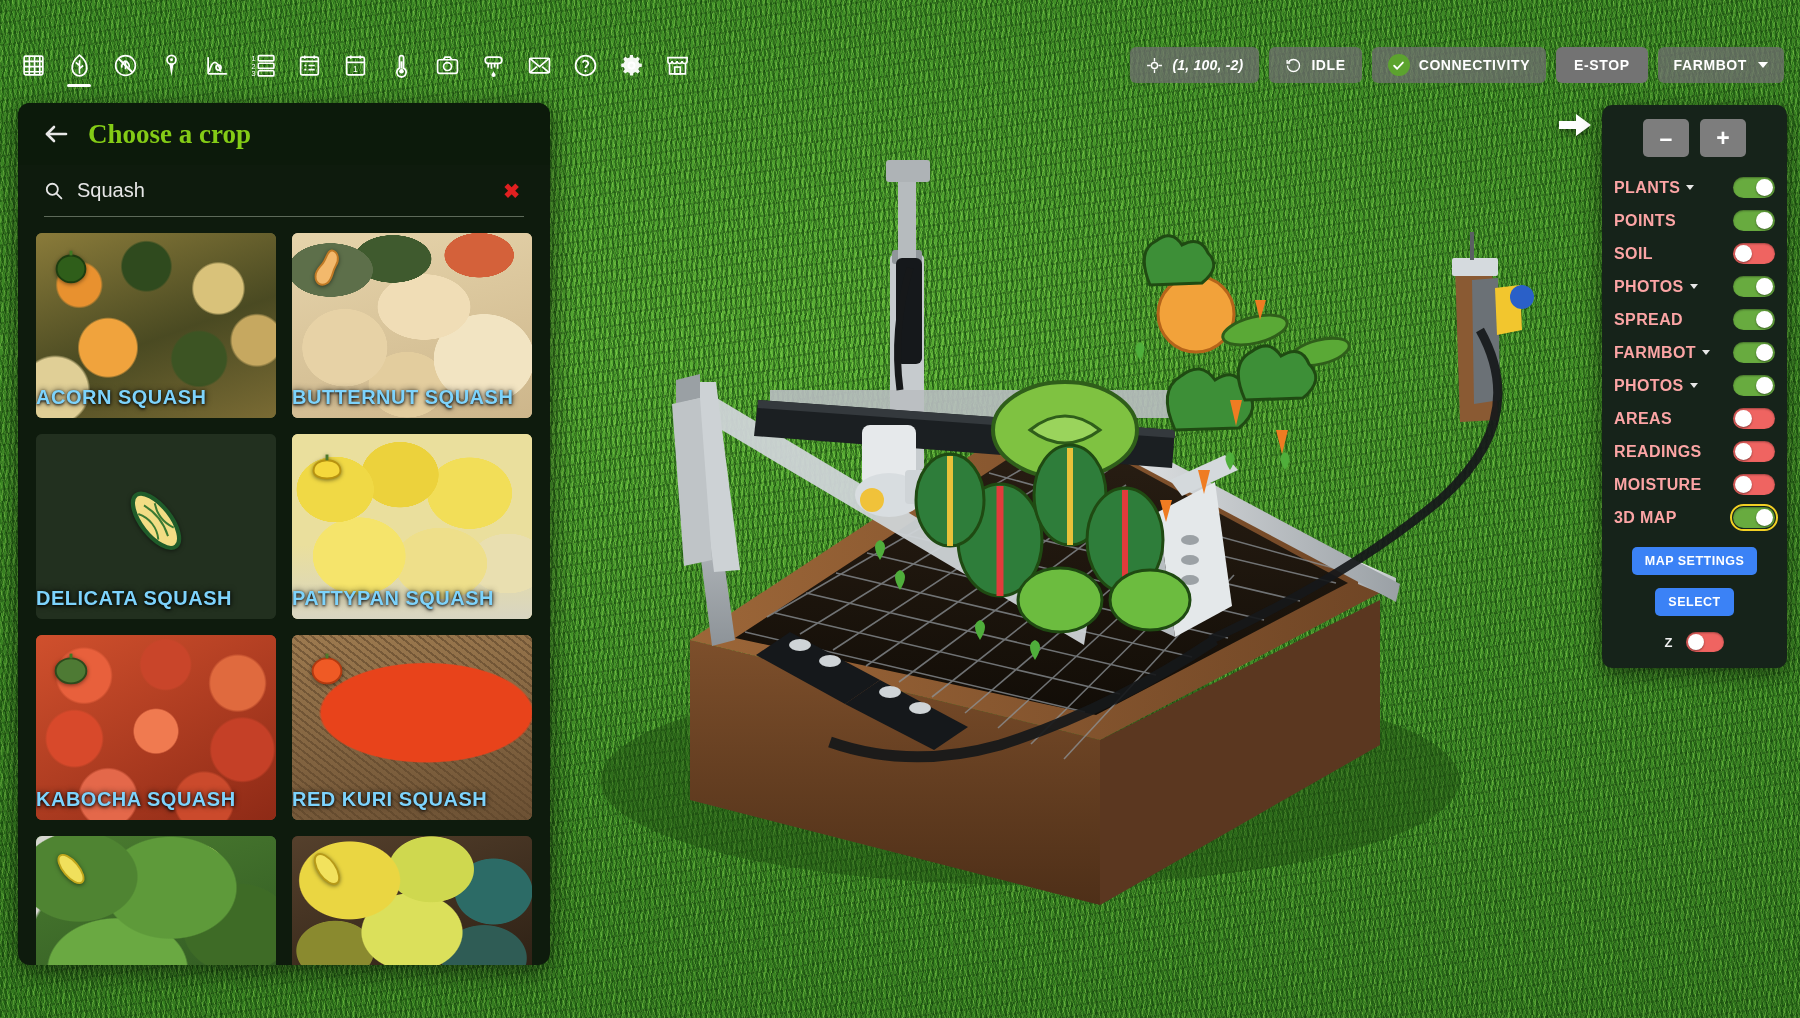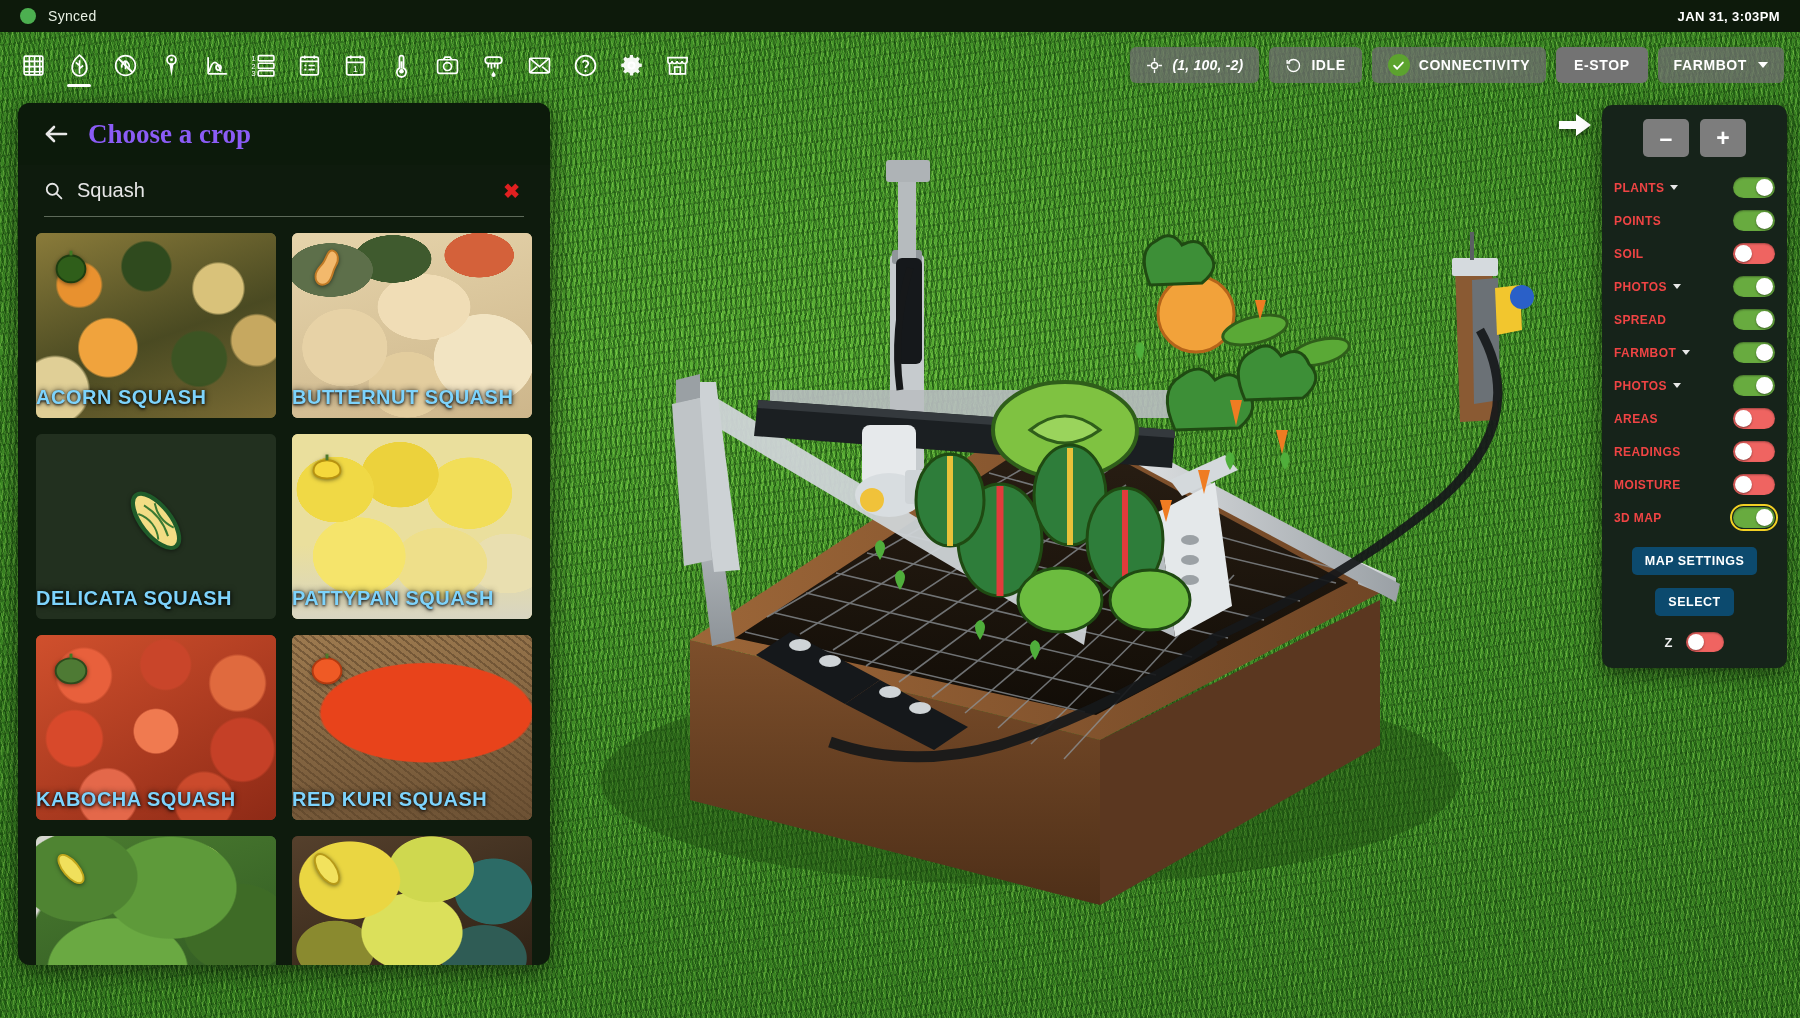--- a/index.html
+++ b/index.html
@@ -105,21 +105,21 @@
   }
   .panel-head {
     height: 62px; flex: 0 0 auto;
     display: flex; align-items: center; gap: 20px;
     padding: 0 26px;
     background: #0c1a0b;
   }
   .back-arrow { cursor: pointer; display: flex; align-items: center; }
   .back-arrow svg { width: 24px; height: 20px; }
   .panel-title {
-    color: #8b5cf6; font-size: 27px; font-weight: bold;
+    color: #84cc16; font-size: 27px; font-weight: bold;
     font-family: "Liberation Serif", serif;
   }
   .search-row {
     flex: 0 0 auto; height: 52px;
     margin: 0 26px; display: flex; align-items: center;
     border-bottom: 1px solid #5d6a59;
   }
   .search-row svg.mag { width: 19px; height: 19px; flex:0 0 auto; }
   .search-val {
     flex: 1; margin-left: 14px; color: #e6e6e6;
@@ -180,21 +180,21 @@
     background: #7d7d7d; cursor: pointer;
     display: flex; align-items: center; justify-content: center;
     color: #fff; font-size: 23px; font-weight: bold; line-height: 1;
   }
   .layer-row {
     display: flex; align-items: center; height: 33px;
     justify-content: space-between;
   }
   .layer-left { display: flex; align-items: center; gap: 6px; }
   .layer-label {
-    color: #ef4444; font-size: 12px; font-weight: bold; letter-spacing: .4px;
+    color: #fca5a5; font-size: 16px; font-weight: bold; letter-spacing: .4px;
   }
   .mini-caret {
     width: 0; height: 0; border-left: 4.5px solid transparent;
     border-right: 4.5px solid transparent; border-top: 5.5px solid #e8e8e8;
     cursor: pointer;
   }
   .toggle {
     width: 42px; height: 21px; border-radius: 11px;
     position: relative; cursor: pointer; flex: 0 0 auto;
     box-shadow: inset 0 1px 2px rgba(0,0,0,.35);
@@ -205,21 +205,21 @@
     position: absolute; top: 2px; width: 17px; height: 17px;
     border-radius: 50%; background: #fff;
     box-shadow: 0 1px 2px rgba(0,0,0,.45);
   }
   .toggle.on  .knob { right: 2px; }
   .toggle.off .knob { left: 2px; }
   .toggle.focus { outline: 2.5px solid #f2d024; outline-offset: 1px; }
 
   .panel-btn-row { display: flex; justify-content: center; margin-top: 13px; }
   .panel-btn {
-    background: #0c4a6e; color: #fff; cursor: pointer;
+    background: #3b82f6; color: #fff; cursor: pointer;
     border-radius: 5px; padding: 7px 13px;
     font-size: 12.5px; font-weight: bold; letter-spacing: .5px;
   }
   .z-row { display: flex; align-items: center; justify-content: center; gap: 14px; margin-top: 16px; }
   .z-label { color: #f0f0f0; font-size: 13px; font-weight: bold; }
   .z-row .toggle { width: 38px; height: 20px; }
   .z-row .toggle .knob { width: 16px; height: 16px; }
 
   .expand-arrow {
     position: absolute; right: 208px; top: 110px;
@@ -392,25 +392,20 @@
         <path d="M900 590 q-10 -16 0 -20 q10 4 0 20Z"></path>
         <path d="M980 640 q-10 -16 0 -20 q10 4 0 20Z"></path>
         <path d="M1035 660 q-10 -16 0 -20 q10 4 0 20Z"></path>
         <path d="M1230 470 q-9 -14 0 -18 q9 4 0 18Z"></path>
         <path d="M1285 470 q-9 -14 0 -18 q9 4 0 18Z"></path>
         <path d="M1140 360 q-9 -14 0 -18 q9 4 0 18Z"></path>
       </g>
     </g>
   </svg>
 
-  <div class="statusbar">
-    <div class="sync-dot"></div>
-    <div class="sync-label">Synced</div>
-    <div class="clock">JAN 31, 3:03PM</div>
-  </div>
 
   <div class="navbar">
     <div class="nav-icons">
 
       <div class="nav-item">
         <svg viewBox="0 0 24 24" fill="none" stroke="#fff" stroke-width="1.6">
           <rect x="3" y="3" width="18" height="18" rx="1.5"></rect>
           <path d="M3 8h18M3 13h18M3 18h18M8 3v18M13 3v18M18 3v18"></path>
         </svg>
       </div>

